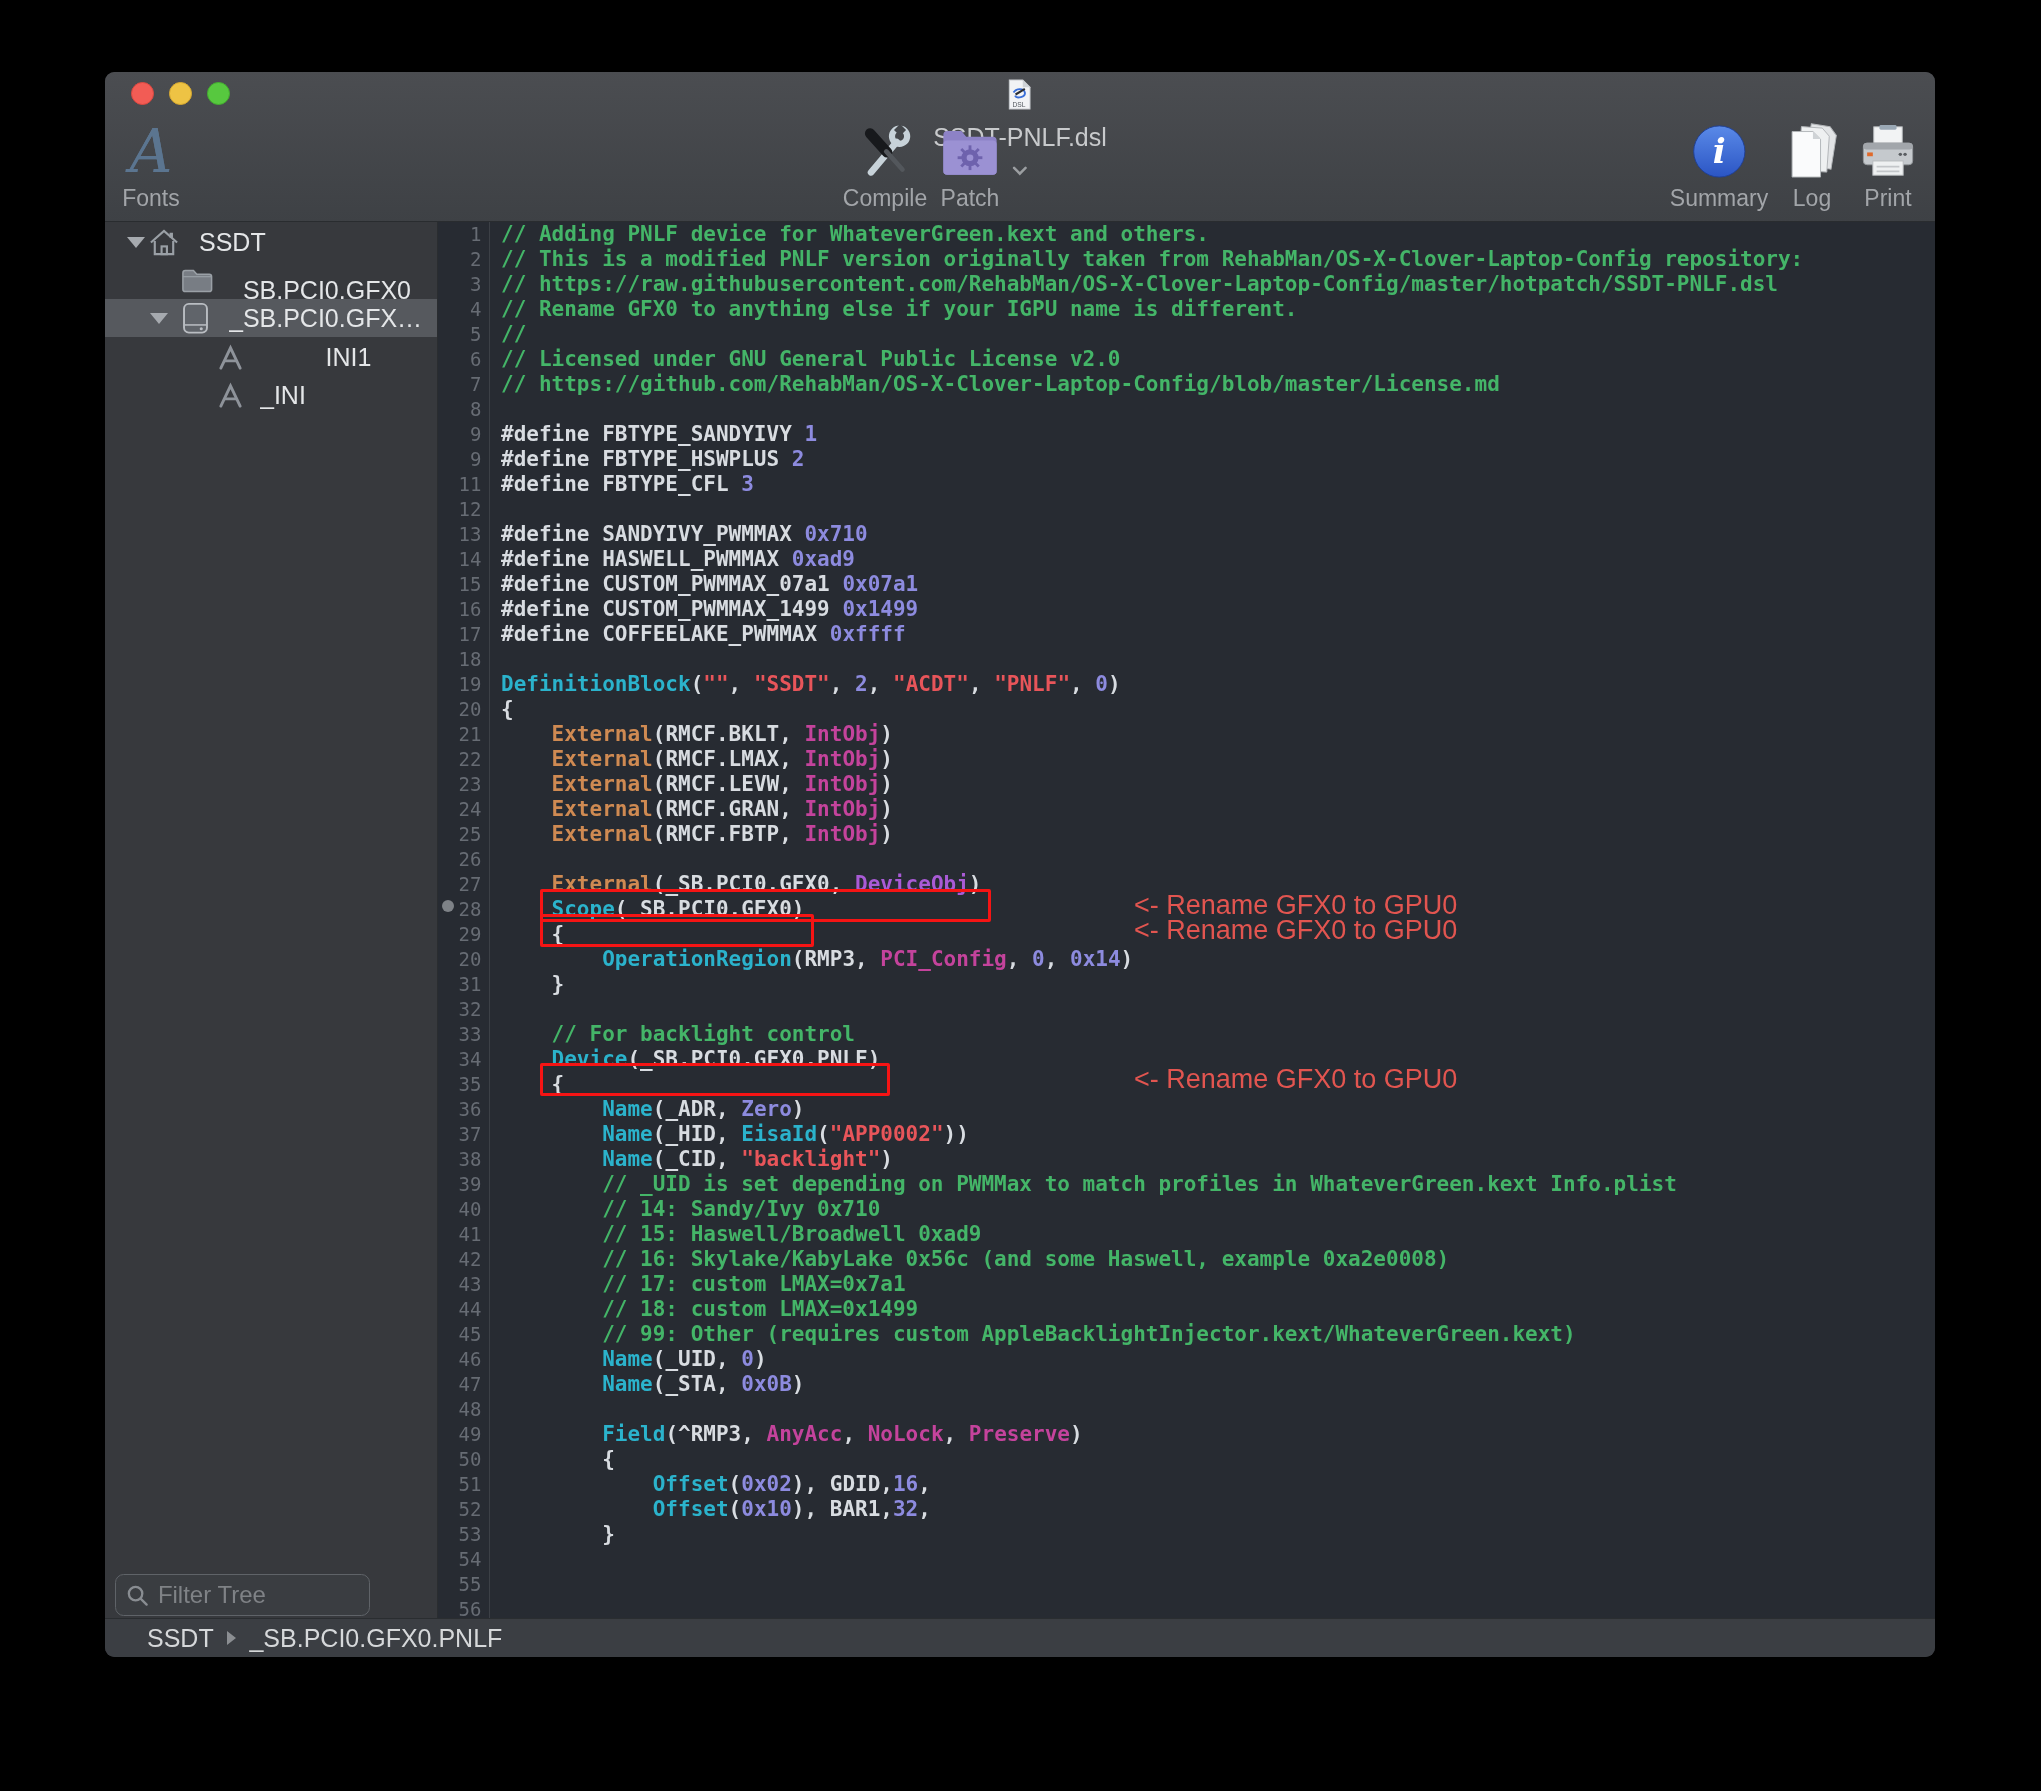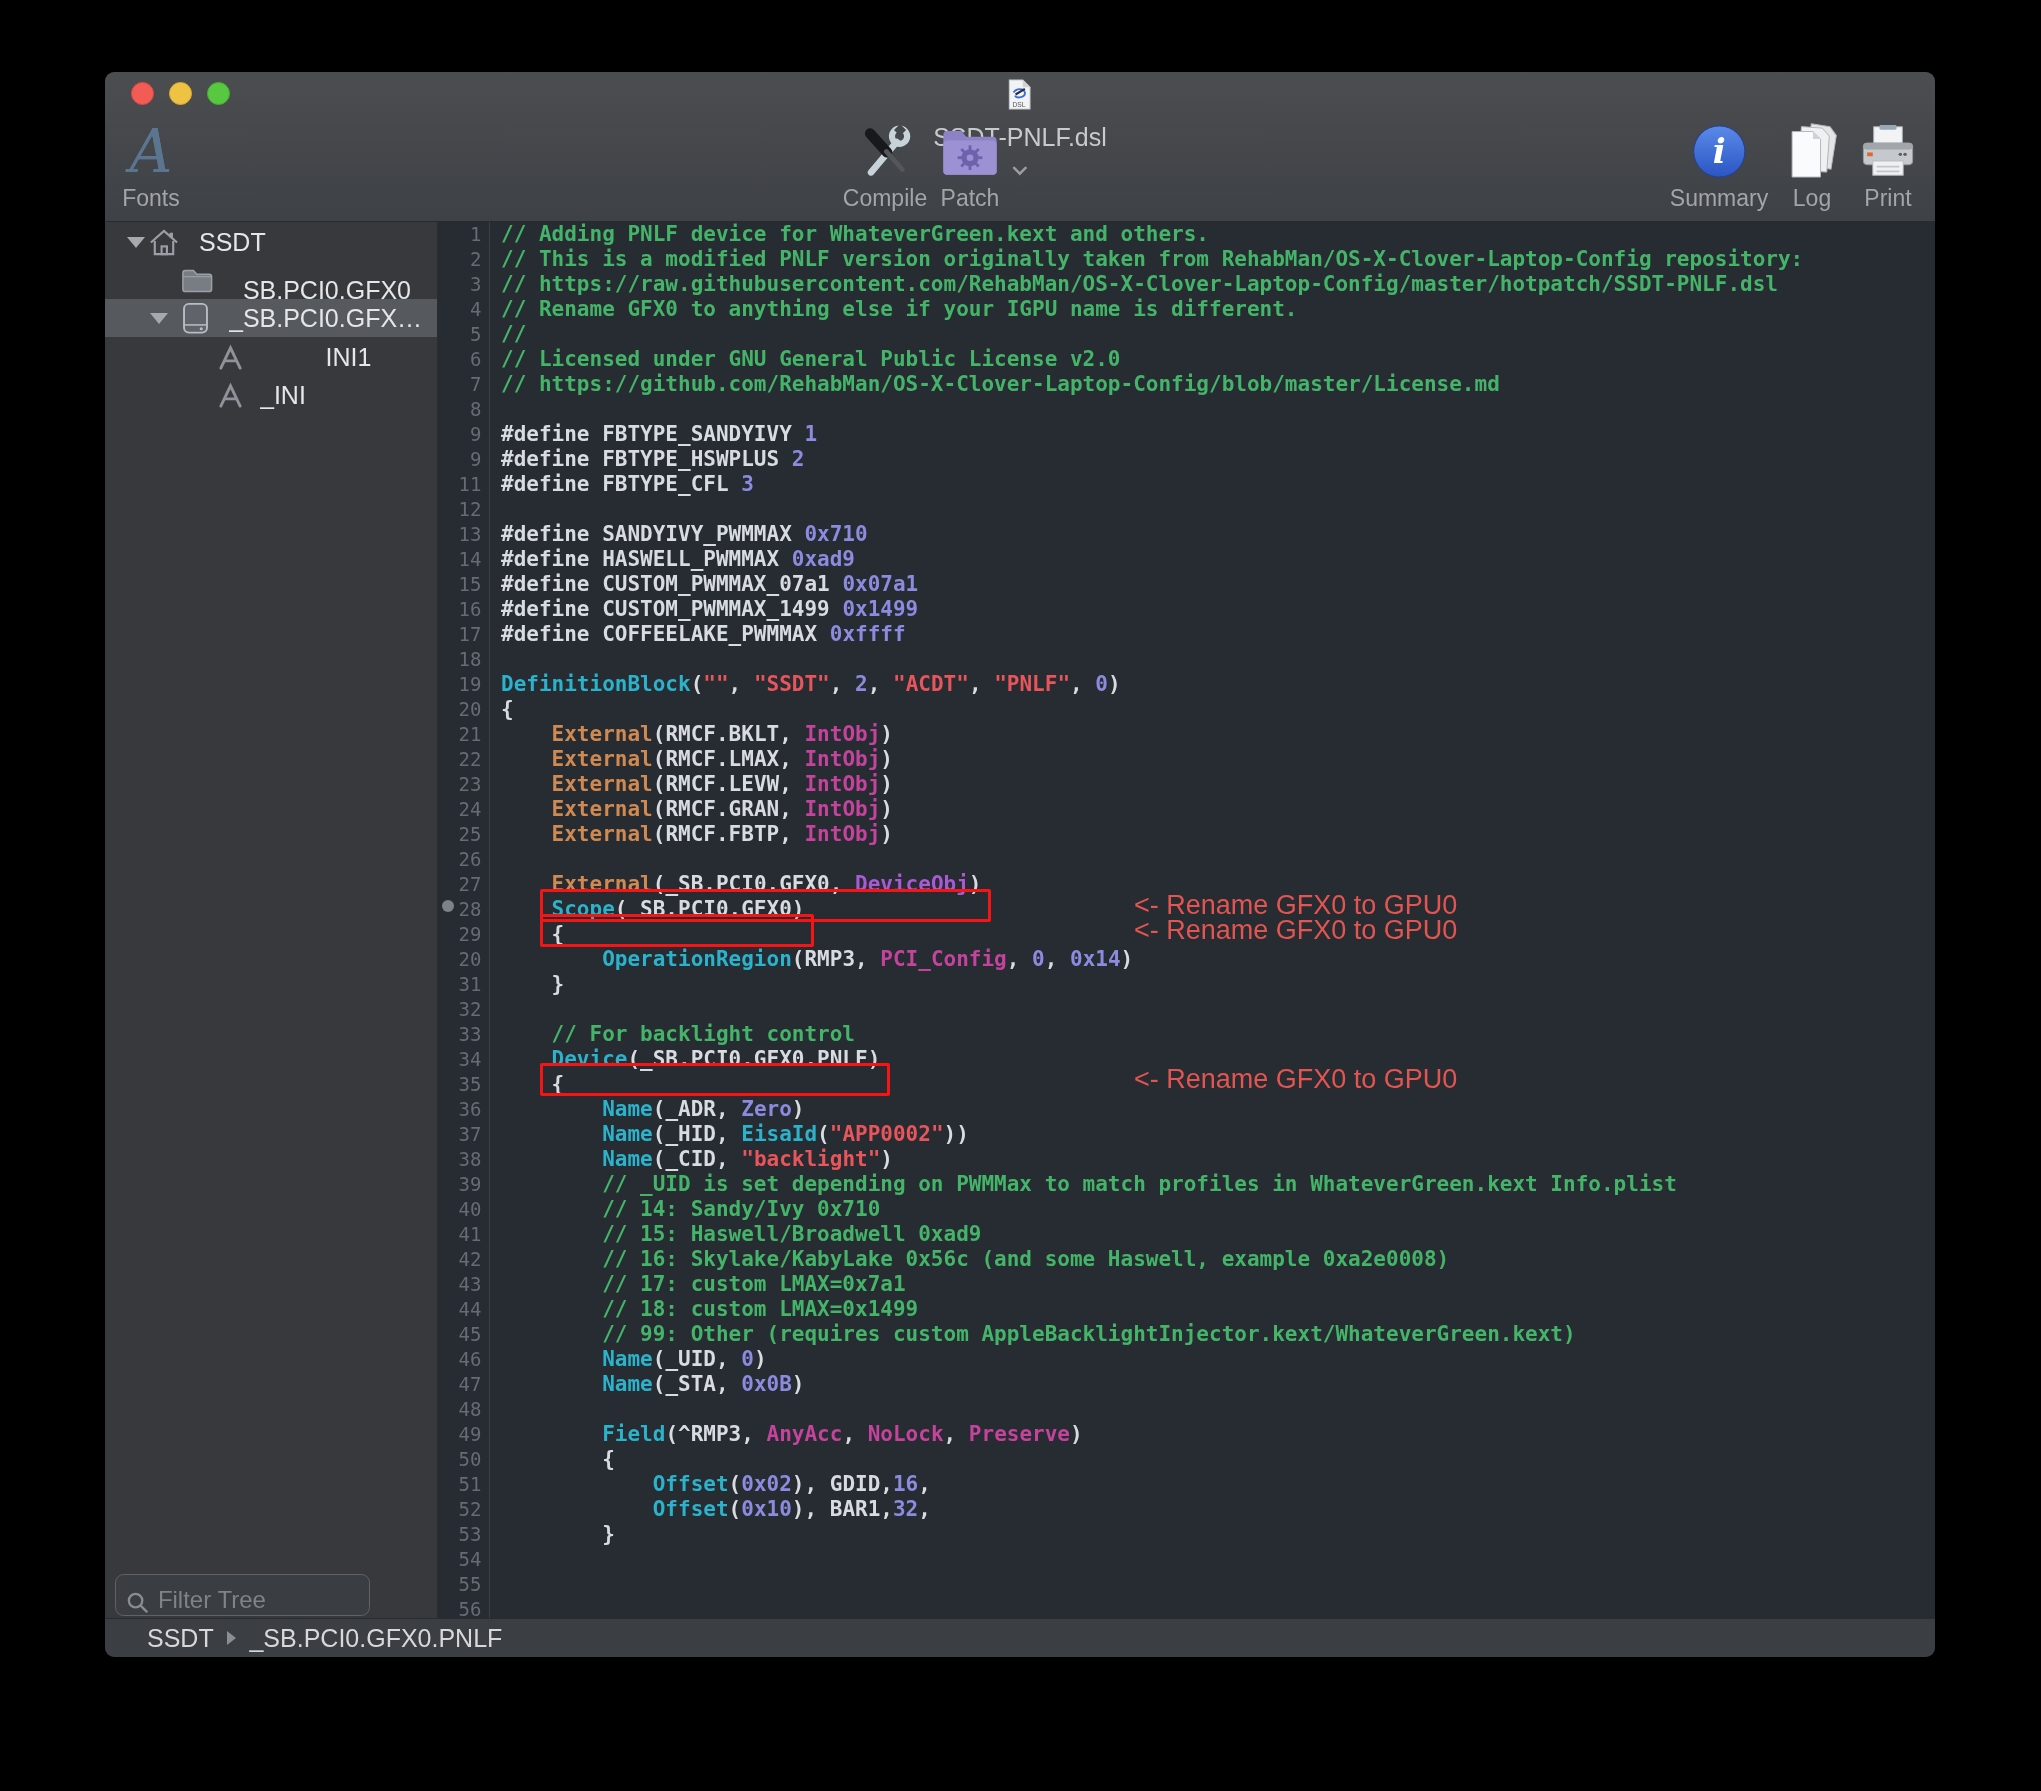--- a/index.html
+++ b/index.html
@@ -26,21 +26,21 @@
   
   #body{position:absolute;left:0;top:150px;right:0;bottom:39px;}
   #sidebar{position:absolute;left:0;top:0;width:333px;bottom:0;background:#37393d;
            border-right:1.9px solid #2a2d30;box-sizing:border-box;}
   .trow{position:absolute;left:0;right:0;height:38px;display:flex;align-items:center;color:#e4e6e8;font-size:25px;}
   .trow .lbl{white-space:nowrap;overflow:hidden;}
   .trow.sel{background:#56595e;}
   .disc{width:0;height:0;border-left:9.6px solid transparent;border-right:9.6px solid transparent;
         border-top:11.5px solid #a6aaaf;position:absolute;}
   #filterbox{position:absolute;left:9.6px;bottom:1.9px;width:255px;height:42px;box-sizing:border-box;
-             border:1.9px solid #5f6368;border-radius:8.6px;background:#3a3d41;display:flex;align-items:flex-end;}
+             border:1.9px solid #5f6368;border-radius:8.6px;background:#3a3d41;display:flex;align-items:center;}
   #filterinput{flex:1;background:transparent;border:none;outline:none;color:#d5d7d9;
                font-size:24px;font-family:"Liberation Sans",sans-serif;}
   #filterinput::placeholder{color:#7f8286;}
   
   #editor{position:absolute;left:333px;top:0;right:0;bottom:0;background:#272b32;overflow:hidden;}
   #gutter{position:absolute;left:0;top:0;width:52px;bottom:0;border-right:1.9px solid #3c4046;box-sizing:border-box;}
   .gn{height:25px;line-height:25px;text-align:right;padding-right:7.6px;color:#676c74;
       font-family:"DejaVu Sans Mono",monospace;font-size:19px;}
   #code-area{position:absolute;left:63px;top:0;right:8px;font-weight:bold;}
   .cl{height:25px;line-height:25px;white-space:pre;font-family:"DejaVu Sans Mono",monospace;font-size:21px;}

